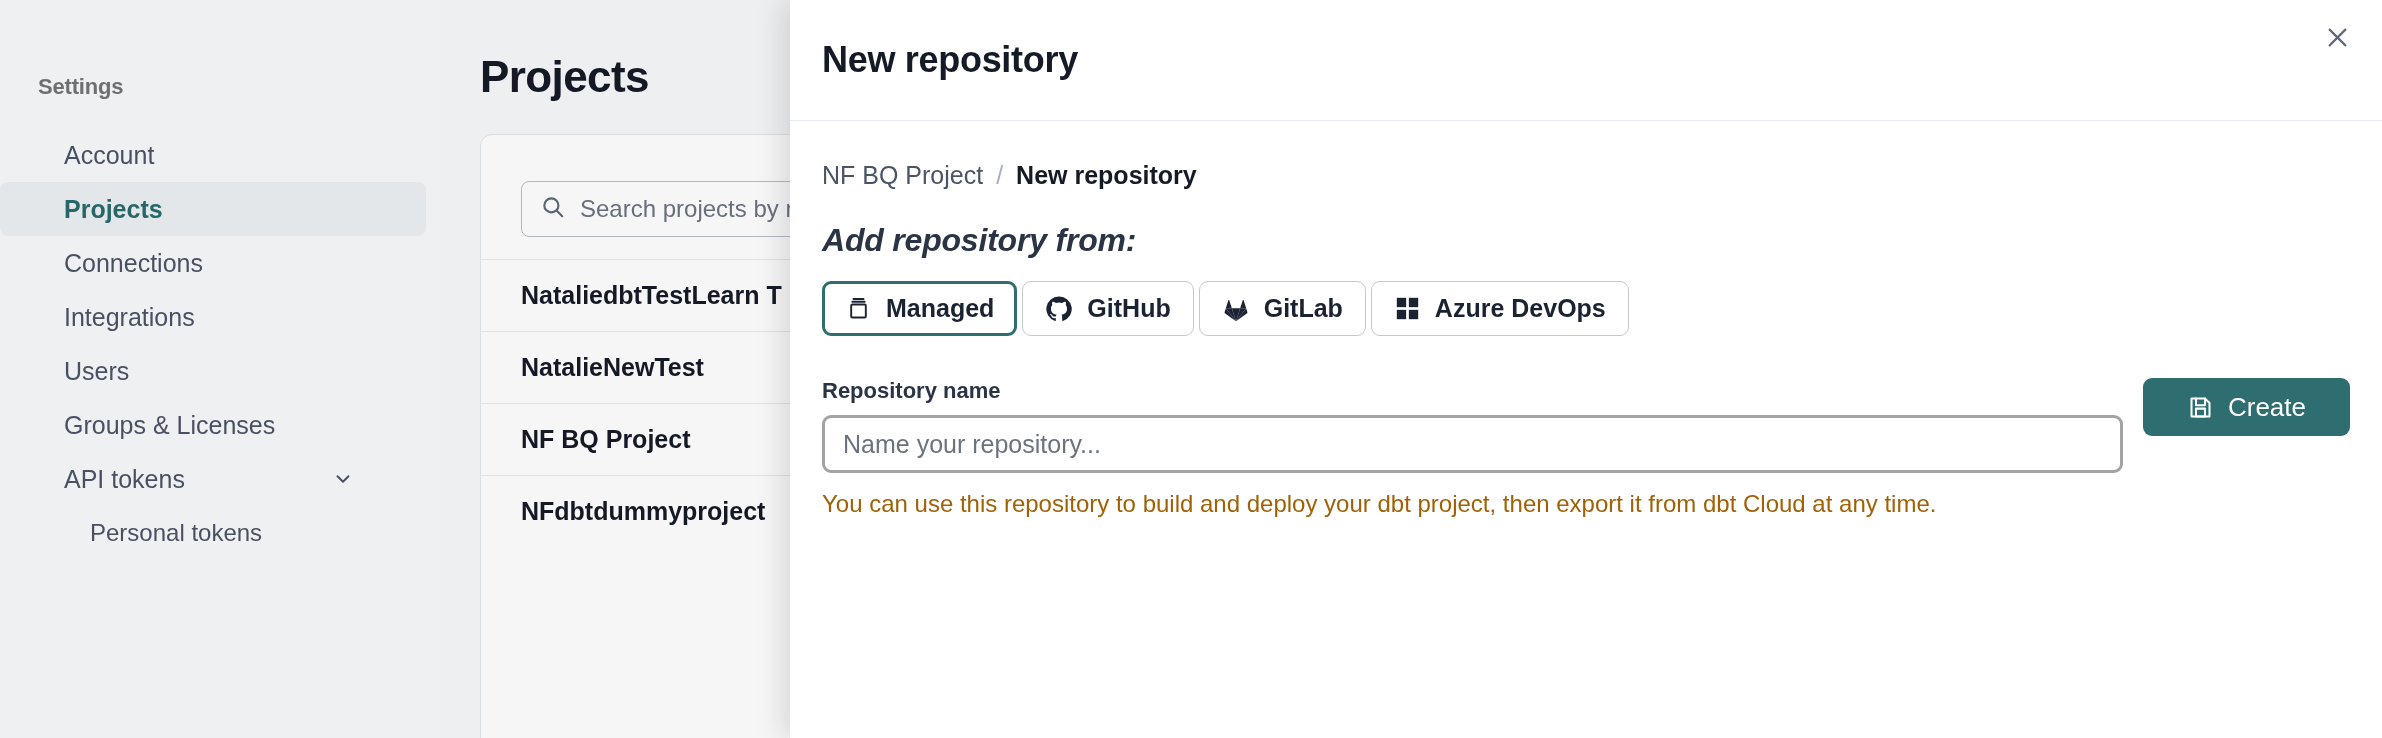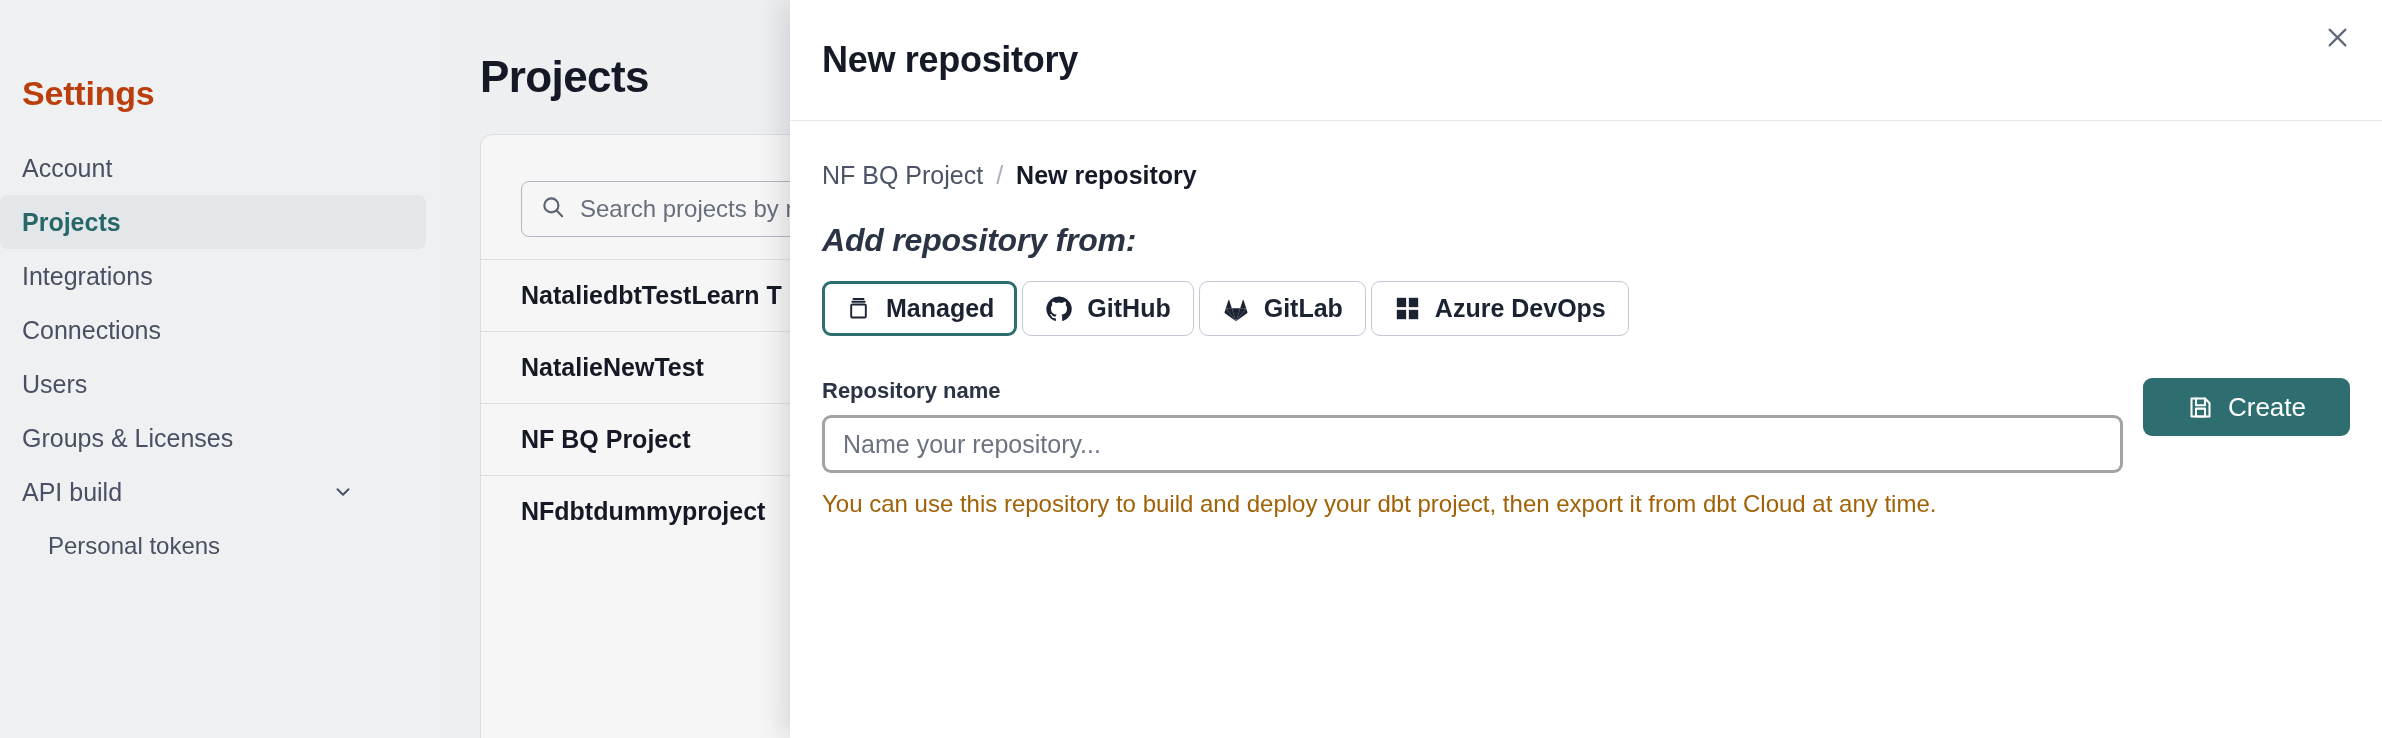--- a/index.html
+++ b/index.html
@@ -23,24 +23,24 @@
   
   .sidebar {
     position: absolute;
     left: 0; top: 0;
     width: 440px;
     height: 738px;
     background: #f8f9fb;
     padding-top: 74px;
   }
   .sidebar-title {
-    font-size: 34px;
-    font-weight: 700;
-    color: #c2410c;
-    padding-left: 22px;
+    font-size: 22px;
+    font-weight: 700;
+    color: #737373;
+    padding-left: 38px;
     letter-spacing: -0.2px;
     margin-bottom: 28px;
   }
   .nav-item {
     position: relative;
     height: 54px;
     display: flex;
     align-items: center;
     padding-left: 22px;
     padding-right: 18px;
@@ -51,21 +51,21 @@
   }
   .nav-item.active {
     background: #edf0f3;
     color: #286b6d;
     font-weight: 700;
   }
   .nav-item.sub {
     padding-left: 48px;
     font-size: 24px;
   }
-  .nav-label { white-space: nowrap; }
+  .nav-label { white-space: nowrap; margin-left: 42px; }
   .chev {
     position: absolute;
     right: 72px;
     top: 50%;
     transform: translateY(-50%);
     width: 22px; height: 22px;
     display: flex; align-items: center; justify-content: center;
   }
   .chev svg { display:block; }
 
@@ -281,33 +281,33 @@
   <aside class="sidebar">
     <div class="sidebar-title">Settings</div>
     <nav id="sidebar-nav">
         <div class="nav-item">
           <span class="nav-label">Account</span>
         </div>
         <div class="nav-item active">
           <span class="nav-label">Projects</span>
         </div>
         <div class="nav-item">
+          <span class="nav-label">Connections</span>
+        </div>
+        <div class="nav-item">
           <span class="nav-label">Integrations</span>
         </div>
         <div class="nav-item">
-          <span class="nav-label">Connections</span>
-        </div>
-        <div class="nav-item">
           <span class="nav-label">Users</span>
         </div>
         <div class="nav-item">
           <span class="nav-label">Groups &amp; Licenses</span>
         </div>
         <div class="nav-item">
-          <span class="nav-label">API build</span>
+          <span class="nav-label">API tokens</span>
           <span class="chev">
             <svg width="22" height="22" viewBox="0 0 24 24" fill="none" stroke="#4b5366" stroke-width="2.1" stroke-linecap="round" stroke-linejoin="round">
               <polyline points="6 9 12 15 18 9"></polyline>
             </svg>
           </span>
         </div>
         <div class="nav-item sub">
           <span class="nav-label">Personal tokens</span>
         </div>
       </nav>

